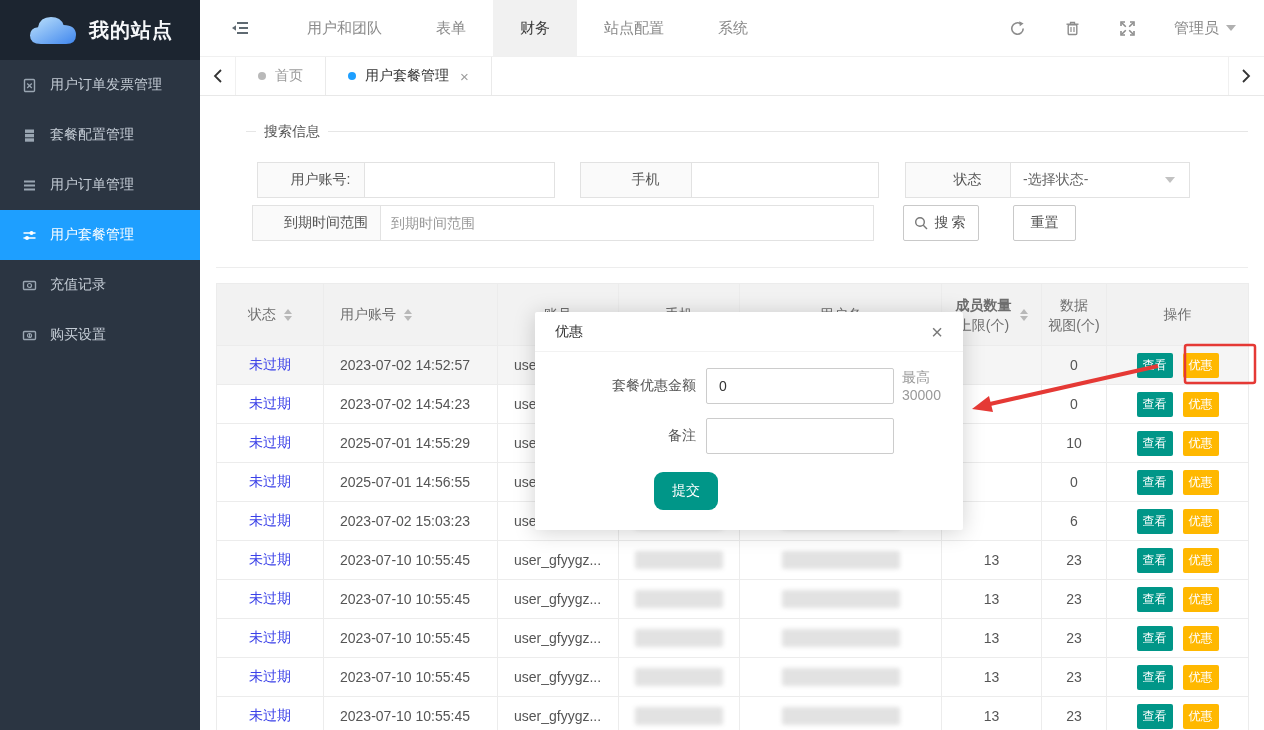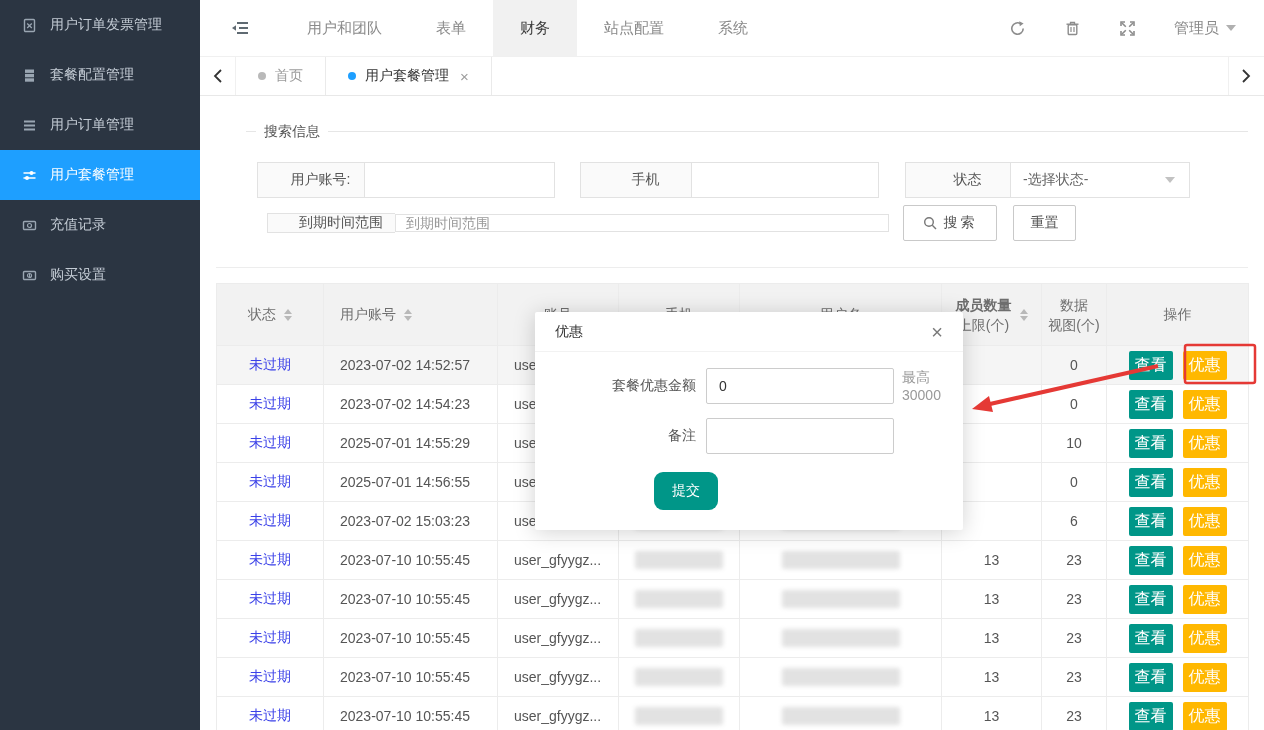--- a/index.html
+++ b/index.html
@@ -72,21 +72,21 @@
   .sort { display:inline-flex; flex-direction:column; gap:2px; margin-left:8px; vertical-align:middle; cursor:pointer; }
   .sort .up { width:0; height:0; border-left:4px solid transparent; border-right:4px solid transparent;
     border-bottom:5px solid #b8b8b8; }
   .sort .dn { width:0; height:0; border-left:4px solid transparent; border-right:4px solid transparent;
     border-top:5px solid #b8b8b8; }
   .th2 { line-height:20px; display:inline-block; vertical-align:middle; }
   .blur-block { height:18px; margin:0 auto; background:#e2e2e2; filter:blur(2px); border-radius:2px; }
   .b-phone { width:88px; }
   .b-user  { width:118px; }
   .btn-view, .btn-disc { display:inline-block; padding:4px 6px; border-radius:2px; color:#fff;
-    font-size:16px; cursor:pointer; }
+    font-size:12px; cursor:pointer; }
   .btn-view { background:#009688; margin-right:10px; }
   .btn-disc { background:#ffb800; }
 
   
   .modal { position:absolute; left:535px; top:312px; width:428px; background:#fff; border-radius:2px;
     box-shadow:0 2px 22px rgba(0,0,0,0.18); z-index:20; }
   .modal-head { height:40px; display:flex; align-items:center; padding:0 20px;
     border-bottom:1px solid #f2f2f2; }
   .modal-title { font-size:14px; color:#333; }
   .modal-close { margin-left:auto; font-size:20px; color:#7a7a7a; cursor:pointer; line-height:1; }
@@ -104,20 +104,32 @@
   .overlay { position:absolute; left:0; top:0; width:1264px; height:730px; z-index:30; pointer-events:none; }
 
   svg.icon { display:block; }
 </style>
 </head>
 <body>
 
 <div class="page">
 
   <div class="sidebar">
+    <div class="logo">
+      <svg class="icon" width="52" height="32" viewBox="0 0 52 32">
+        <defs>
+            <linearGradient id="cg" x1="0" y1="0" x2="1" y2="1">
+          <stop offset="0" stop-color="#bfe3fb"></stop>
+              <stop offset="1" stop-color="#3f86ee"></stop>
+        </linearGradient>
+          </defs>
+        <path d="M14 30 Q3 30 3 21.5 Q3 14 11 13.2 Q13 3 24 3 Q34 3 36.5 11 Q49 11 49 21 Q49 30 39 30 Z" fill="url(#cg)"></path>
+      </svg>
+      <span class="logo-text">我的站点</span>
+    </div>
 
     <div class="menu-item">
       <span class="mi">
         <svg class="icon" width="15" height="15" viewBox="0 0 15 15">
             <rect x="2.5" y="1.5" width="10" height="12" rx="1" fill="none" stroke="currentColor" stroke-width="1.4"></rect>
             <path d="M5.2 5.5 L9.8 10 M9.8 5.5 L5.2 10" stroke="currentColor" stroke-width="1.3" fill="none"></path>
           </svg>
       </span>
       <span>用户订单发票管理</span>
     </div>
@@ -251,25 +263,25 @@
     <div class="fg-label" style="width:111px;">手机</div>
     <input class="fg-input" style="width: 188px;" value="">
   </div>
   <div class="fgroup" style="left:905px; top:162px;">
     <div class="fg-label" style="width:105px;">状态</div>
     <div class="fg-select" style="width:180px;">
       <span>-选择状态-</span>
       <span class="caret-down"></span>
     </div>
   </div>
-  <div class="fgroup" style="left:267px; top:205px;align-items:center;">
+  <div class="fgroup" style="left:252px; top:205px;">
     <div class="fg-label" style="width:128px;">到期时间范围</div>
     <input class="fg-input" style="width: 494px;" placeholder="到期时间范围">
   </div>
-  <div class="btn-plain" style="left:903px; top:205px; width:94px;">
+  <div class="btn-plain" style="left:903px; top:205px; width:76px;">
     <svg class="icon" width="14" height="14" viewBox="0 0 14 14">
         <circle cx="6" cy="6" r="4.3" fill="none" stroke="#777" stroke-width="1.4"></circle>
         <path d="M9.3 9.3 L13 13" stroke="#777" stroke-width="1.4"></path>
       </svg>
     <span>搜索</span>
   </div>
   <div class="btn-plain" style="left:1013px; top:205px; width:63px; letter-spacing:0;">
     <span>重置</span>
   </div>
 

